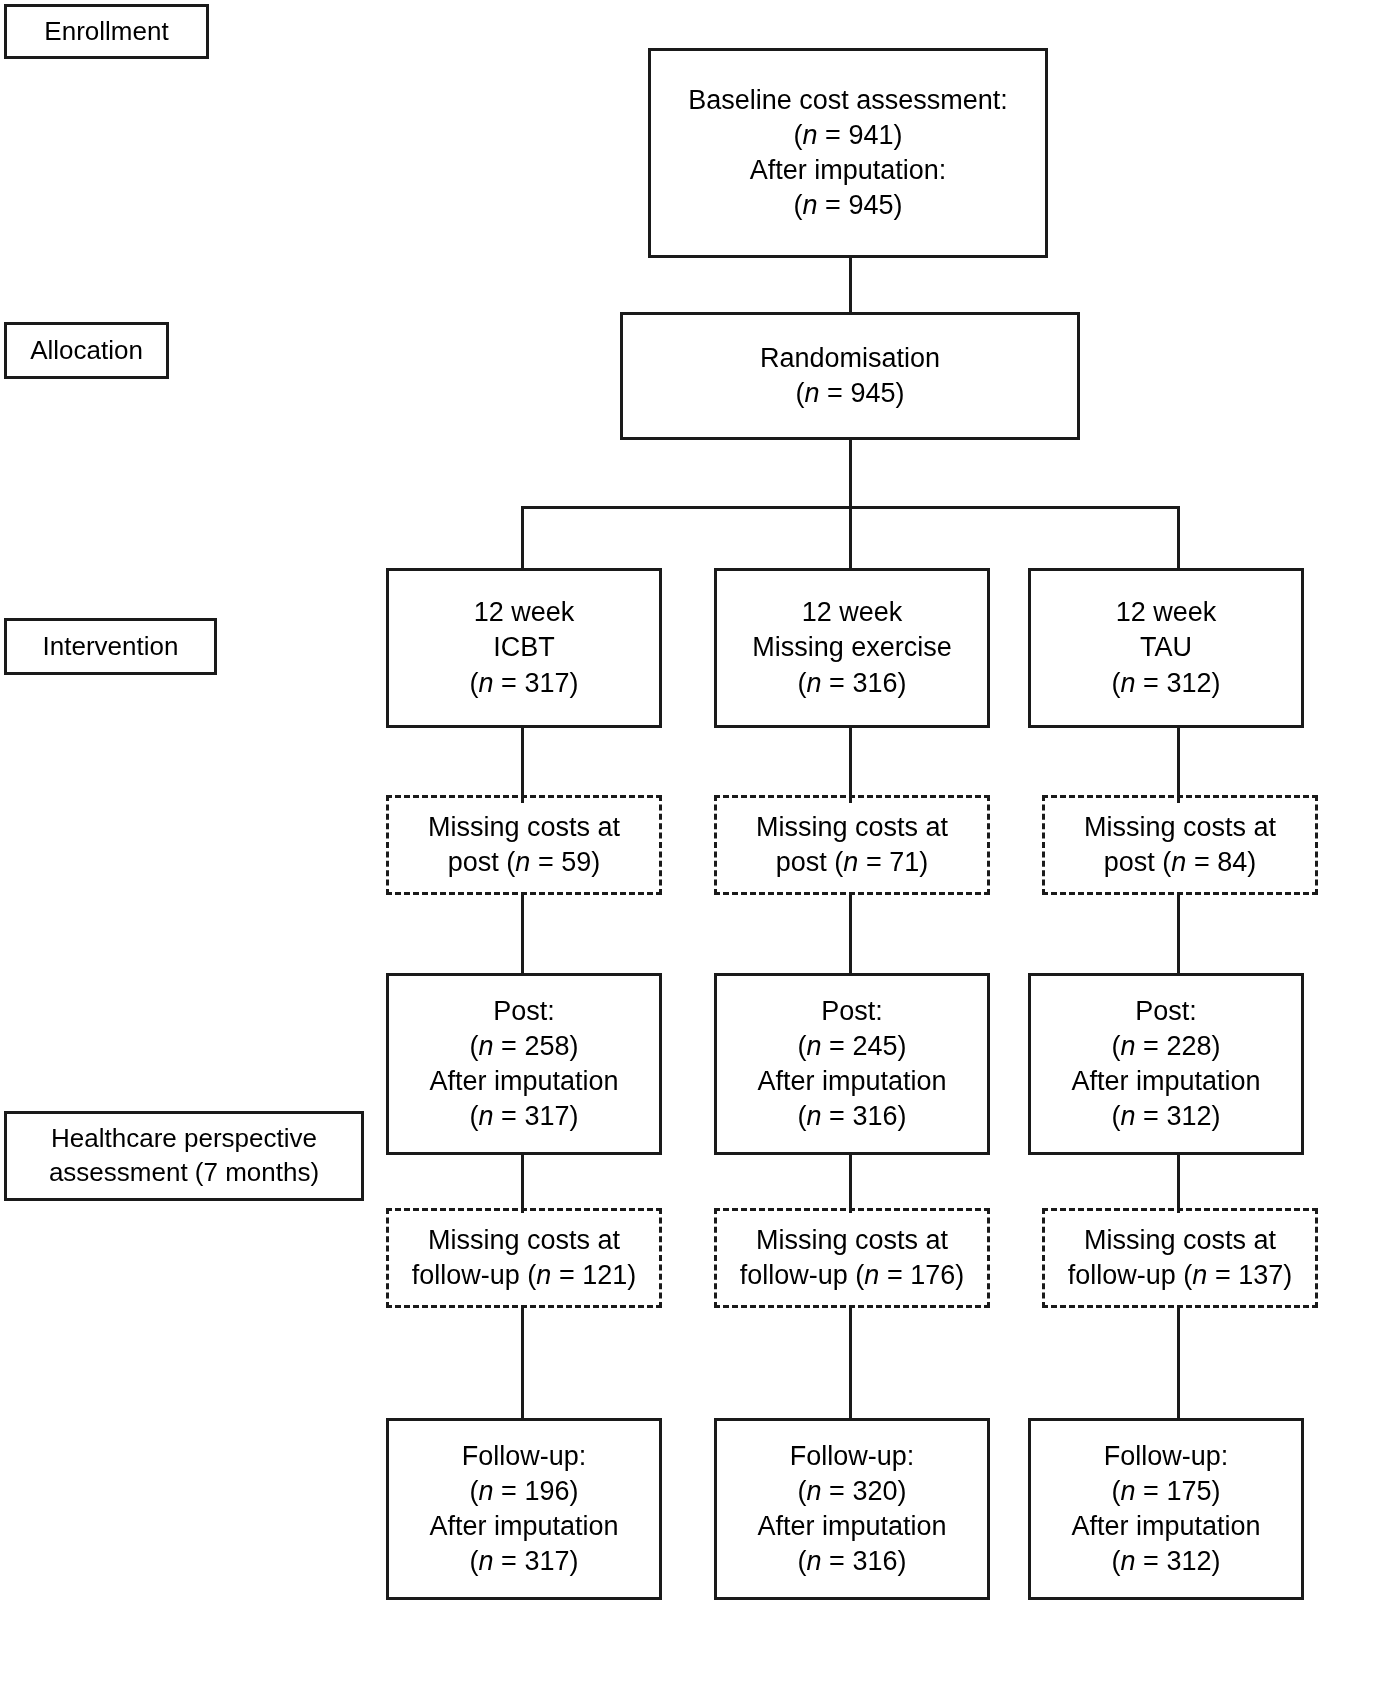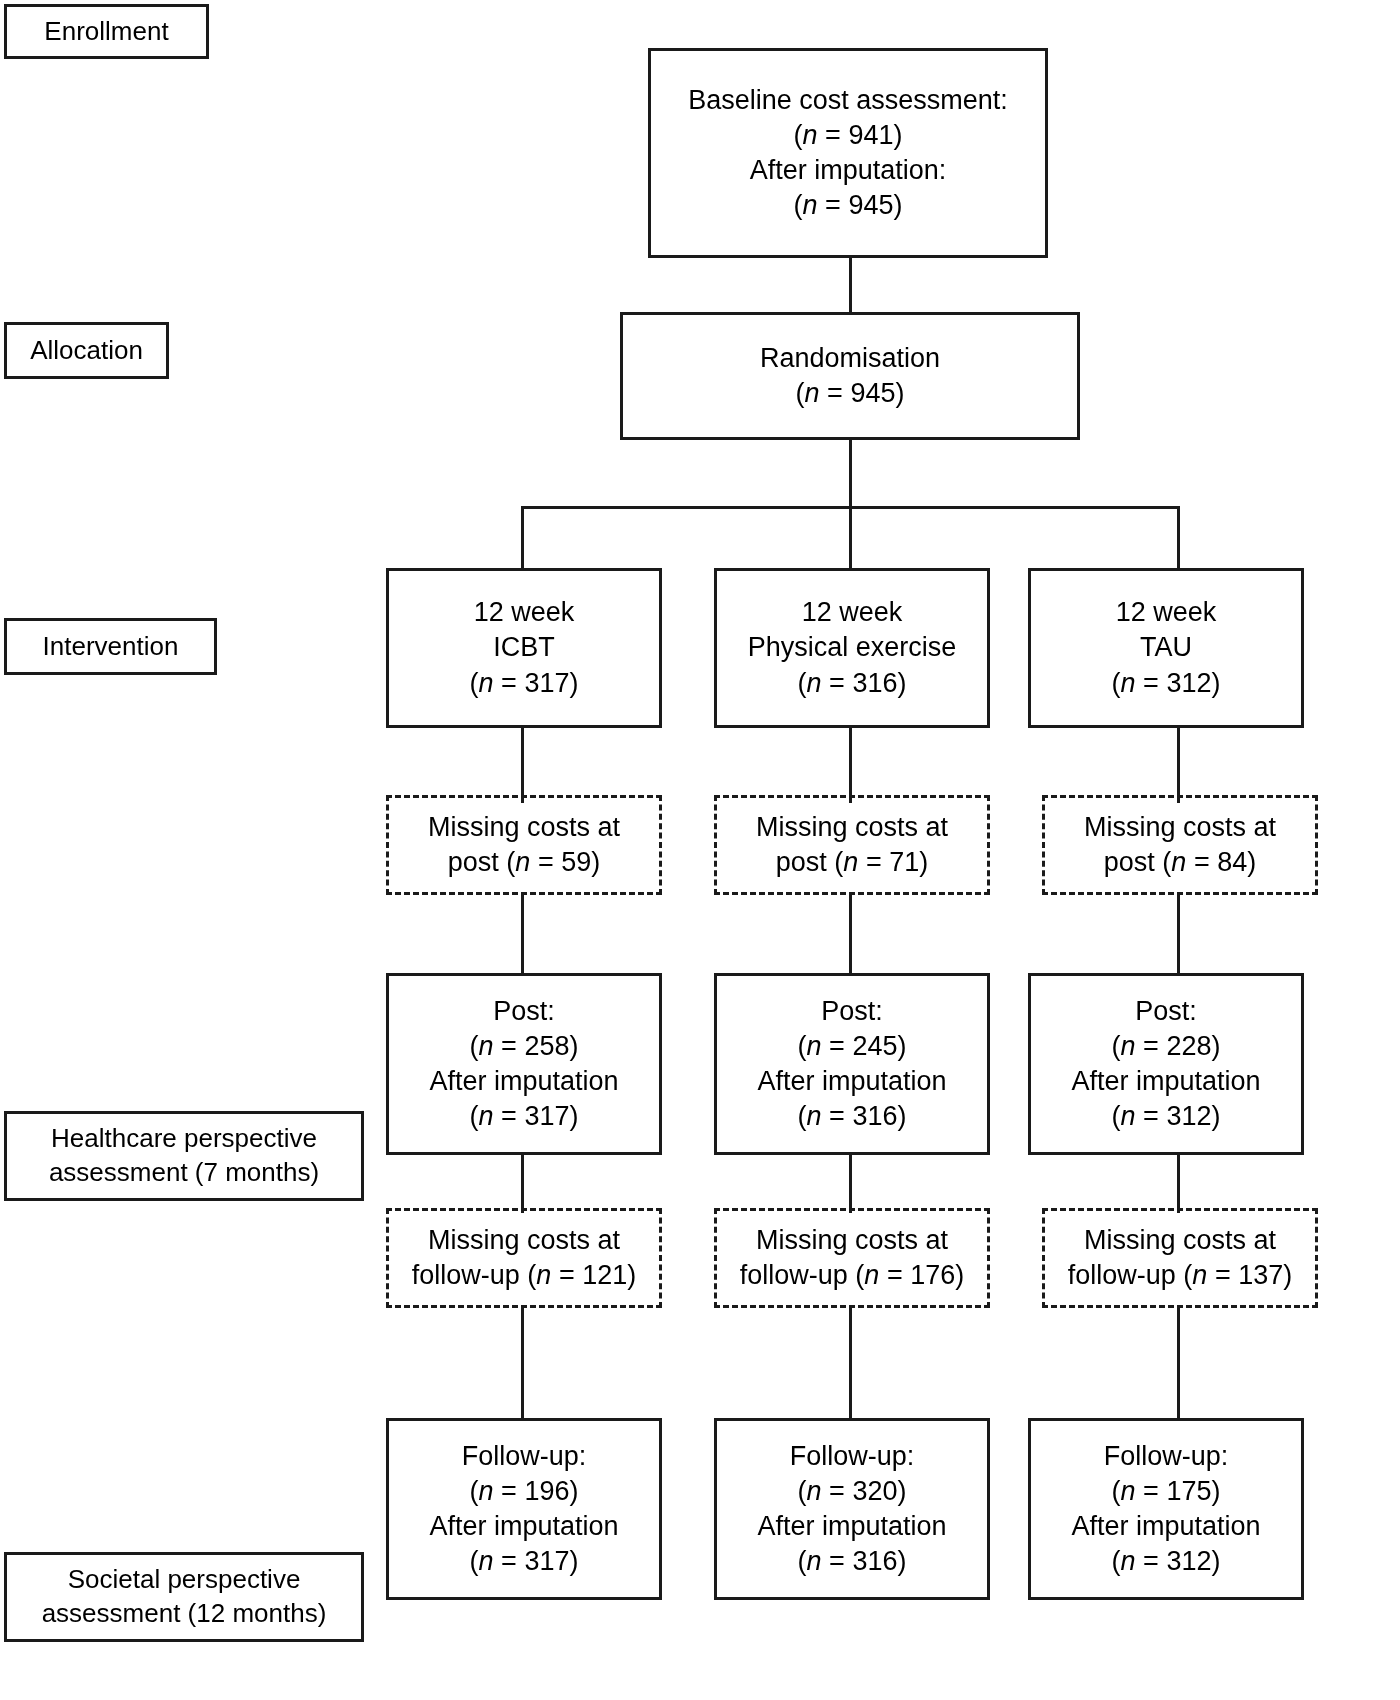--- a/index.html
+++ b/index.html
@@ -78,24 +78,20 @@
 
   <div class="stage-label fs-lbl" style="left:4px;top:618px;width:213px;height:57px;">
     <span class="ln">Intervention</span>
   </div>
 
   <div class="stage-label fs-lbl" style="left:4px;top:1100px;width:360px;height:90px;margin-top:11px;">
     <span class="ln">Healthcare perspective</span>
     <span class="ln">assessment (7 months)</span>
   </div>
 
-  <div class="stage-label fs-lbl" style="left:4px;top:1552px;width:360px;height:90px;">
-    <span class="ln">Societal perspective</span>
-    <span class="ln">assessment (12 months)</span>
-  </div>
 
   <div class="node fs-big" style="left:620px;top:48px;width:400px;height:210px;margin-left:28px;">
     <span class="ln">Baseline cost assessment:</span>
     <span class="ln"><span>(</span><i class="n">n</i><span> = 941)</span></span>
     <span class="ln">After imputation:</span>
     <span class="ln"><span>(</span><i class="n">n</i><span> = 945)</span></span>
   </div>
 
   <div class="vline" style="left:849px;top:258px;height:54px;"></div>
 
@@ -136,21 +132,21 @@
   <div class="vline" style="left:521px;top:1308px;height:112px;"></div>
   <div class="node fs-big" style="left:386px;top:1418px;width:276px;height:182px;">
     <span class="ln">Follow-up:</span>
     <span class="ln"><span>(</span><i class="n">n</i><span> = 196)</span></span>
     <span class="ln">After imputation</span>
     <span class="ln"><span>(</span><i class="n">n</i><span> = 317)</span></span>
   </div>
 
   <div class="node fs-big" style="left:714px;top:568px;width:276px;height:160px;">
     <span class="ln">12 week</span>
-    <span class="ln">Physical exercise</span>
+    <span class="ln">Missing exercise</span>
     <span class="ln"><span>(</span><i class="n">n</i><span> = 316)</span></span>
   </div>
   <div class="vline" style="left:849px;top:728px;height:75px;"></div>
   <div class="node dashed fs-big" style="left:714px;top:795px;width:276px;height:100px;">
     <span class="ln">Missing costs at</span>
     <span class="ln"><span>post (</span><i class="n">n</i><span> = 71)</span></span>
   </div>
   <div class="vline" style="left:849px;top:895px;height:80px;"></div>
   <div class="node fs-big" style="left:714px;top:973px;width:276px;height:182px;">
     <span class="ln">Post:</span>

